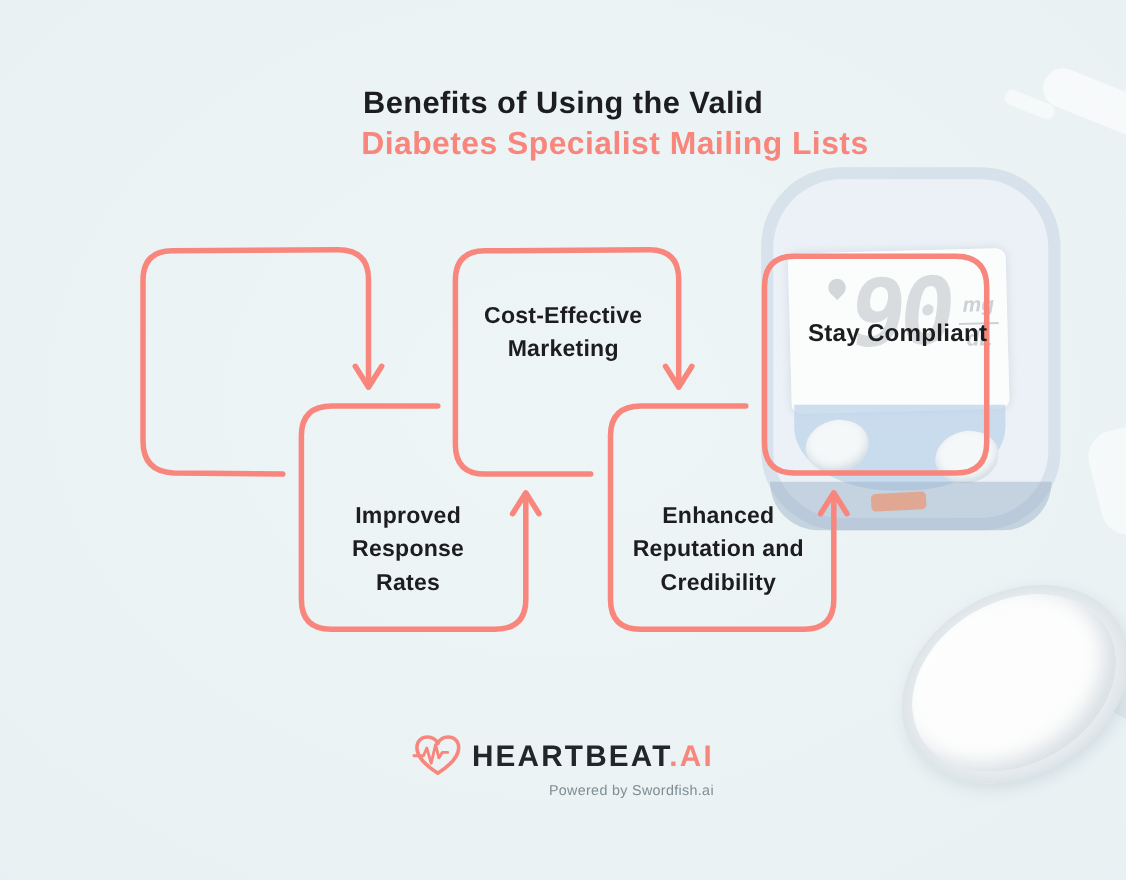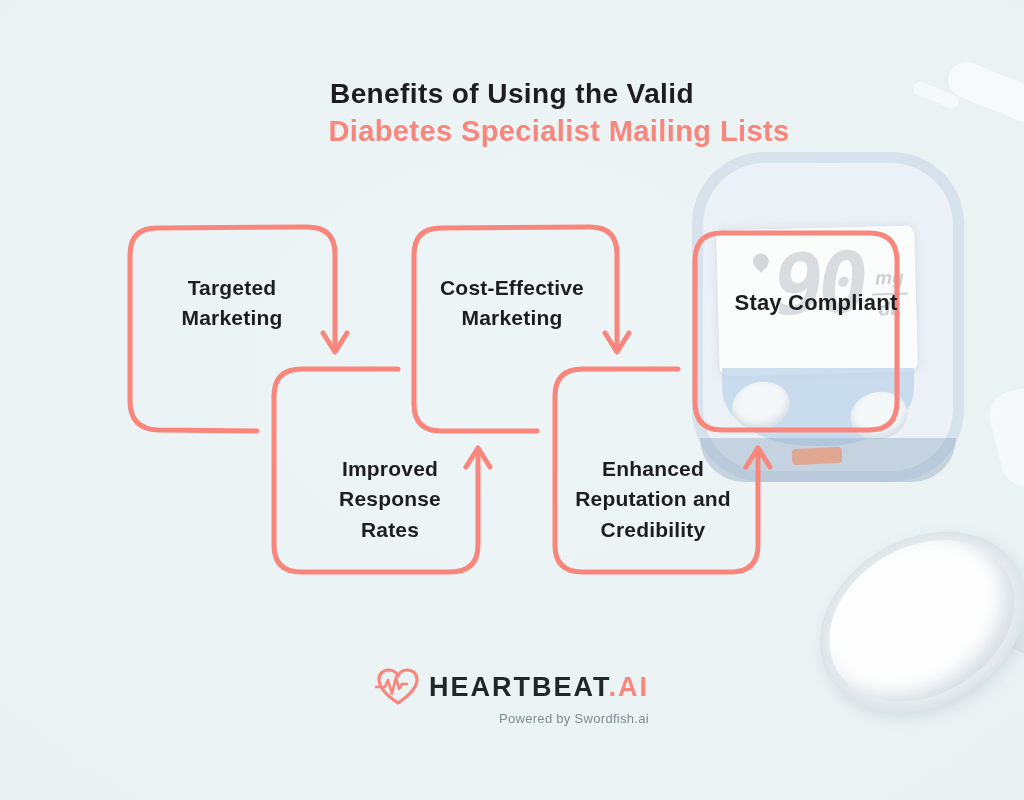--- a/index.html
+++ b/index.html
@@ -121,22 +121,21 @@
     <path d="M 323 333 L 335 352 L 347 333"></path>
     <path d="M 398 369 L 302 369 Q 274 369 274 396 L 274 545 Q 274 572 301 572 L 450 572 Q 478 572 478 545 L 478 453"></path>
     <path d="M 466 467 L 478 448 L 490 467"></path>
     <path d="M 537 431 L 441 431 Q 414 431 414 404 L 414 255 Q 414 228 441 228 L 590 227 Q 617 227 617 254 L 617 347"></path>
     <path d="M 605 333 L 617 352 L 629 333"></path>
     <path d="M 678 369 L 583 369 Q 555 369 555 396 L 555 545 Q 555 572 582 572 L 731 572 Q 758 572 758 545 L 758 453"></path>
     <path d="M 746 467 L 758 448 L 770 467"></path>
     <path d="M 722 233 L 869 233 Q 897 233 897 261 L 897 402 Q 897 430 869 430 L 722 430 Q 695 430 695 402 L 695 261 Q 695 233 722 233 Z"></path>
   </svg>
 
-  <div class="step-label" style="left:232px;top:303px;width:150px;">Targeted Marketing</div>
-  <div class="step-label" style="left:390px;top:500px;width:120px;">Improved Response Rates</div>
+  <div class="step-label" style="left:371px;top:500px;width:120px;">Improved Response Rates</div>
   <div class="step-label" style="left:512px;top:303px;width:165px;text-align:center;">Cost-Effective Marketing</div>
   <div class="step-label" style="left:653px;top:500px;width:175px;">Enhanced Reputation and Credibility</div>
   <div class="step-label" style="left:816px;top:303px;width:210px;font-size:22px;">Stay Compliant</div>
 
   <div class="logo">
     <div class="logo-row">
       <svg width="46" height="42" viewBox="0 0 46 42">
         <path d="M23 37 C 11 29, 4 22, 4 13.5 C 4 7.5, 8.5 4, 13.5 4 C 18 4, 21.5 6.5, 23 10 C 24.5 6.5, 28 4, 32.5 4 C 37.5 4, 42 7.5, 42 13.5 C 42 22, 35 29, 23 37 Z" fill="none" stroke="#f8867c" stroke-width="3.2" stroke-linejoin="round"></path>
         <polyline points="1,21 10,21 13,14 17,28 21,11 24,23 27,18 32,18" fill="none" stroke="#f8867c" stroke-width="2.6" stroke-linecap="round" stroke-linejoin="round"></polyline>
       </svg>

